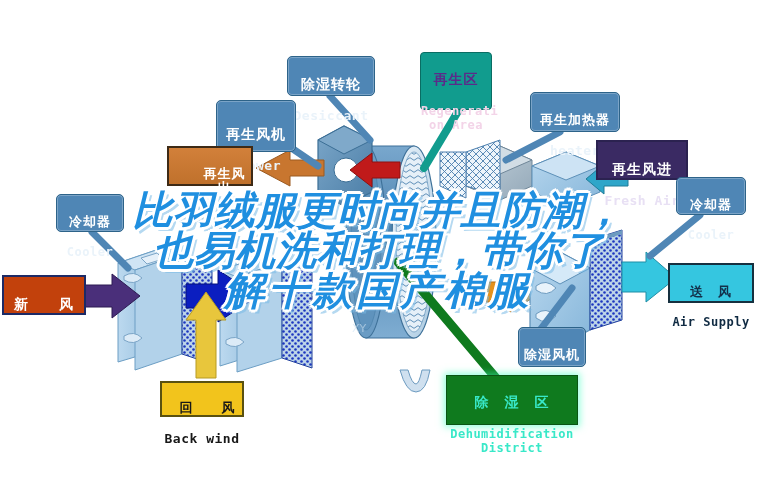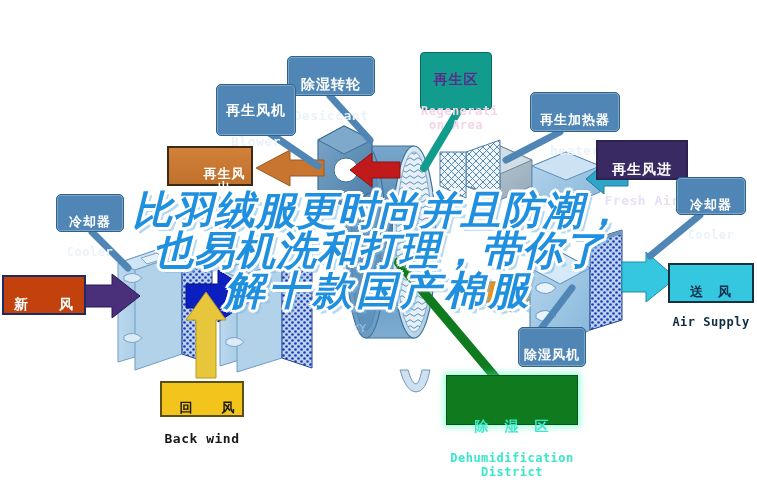--- a/index.html
+++ b/index.html
@@ -298,21 +298,21 @@
       <path d="M540 330 L572 288" stroke="#4f86b5" stroke-width="7" fill="none"></path>
       <path d="M496 378 L398 262" stroke="#0f7a1e" stroke-width="9" fill="none"></path>
     </g>
   </svg>
 
   <div class="lbl steel" style="left:287px;top:56px;width:88px;height:40px;padding-top:3px;">
     <span class="cn" style="font-size:14px;">除湿转轮</span>
     <span class="en" style="font-size:13px;">Desiccant</span>
   </div>
 
-  <div class="lbl steel" style="left:216px;top:84px;width:80px;height:52px;padding-top:1px;">
+  <div class="lbl steel" style="left:216px;top:100px;width:80px;height:52px;padding-top:9px;">
     <span class="cn" style="font-size:14px;">再生风机</span>
     <span class="en" style="font-size:13px;">Blower</span>
   </div>
 
   <div class="lbl teal" style="left:420px;top:52px;width:72px;height:58px;padding-top:2px;">
     <span class="cn" style="font-size:14px;">再生区</span>
     <span class="en" style="font-size:12px;line-height:14px;">Regenerati
 on Area</span>
   </div>
 
@@ -355,21 +355,21 @@
     <span class="cn" style="font-size:13px;margin-left:11px;">回　　风</span>
     <span class="en" style="font-size:13px;">Back wind</span>
   </div>
 
   <div class="lbl steel" style="left:518px;top:327px;width:68px;height:40px;padding-top:3px;">
     <span class="cn" style="font-size:13px;">除湿风机</span>
     <span class="en" style="font-size:12px;">Blower</span>
   </div>
 
   <div class="lbl green" style="left:446px;top:375px;width:132px;height:50px;padding-top:2px;">
-    <span class="cn" style="font-size:14px;margin-top:24px;">除　湿　区</span>
+    <span class="cn" style="font-size:14px;">除　湿　区</span>
     <span class="en" style="font-size:12px;line-height:14px;">Dehumidification
 District</span>
   </div>
 
   <div id="headline">
     <span class="hl l1">比羽绒服更时尚并且防潮，</span>
     <span class="hl l2">也易机洗和打理，带你了</span>
     <span class="hl l3">解十款国产棉服</span>
   </div>
 

